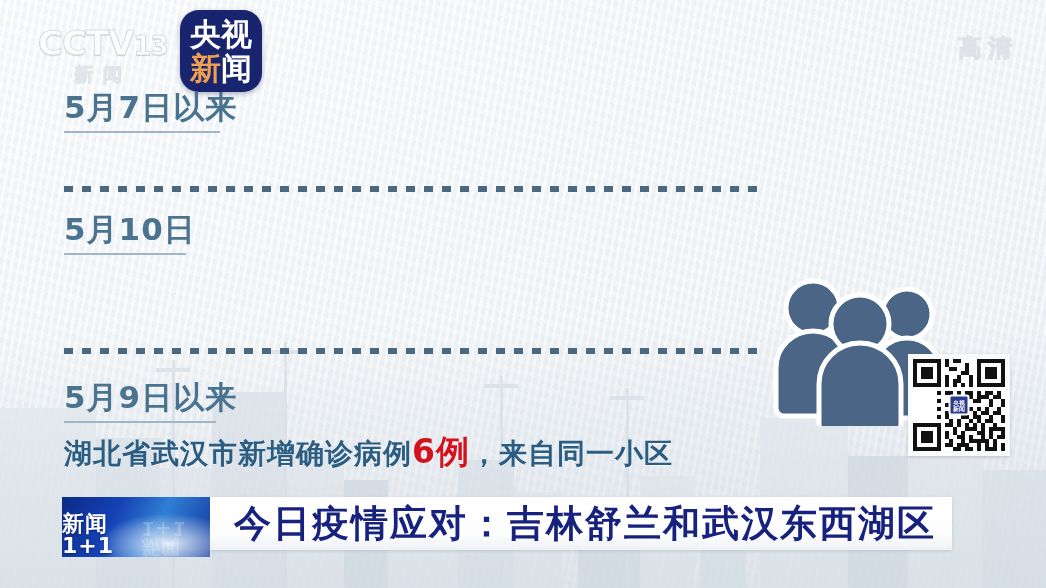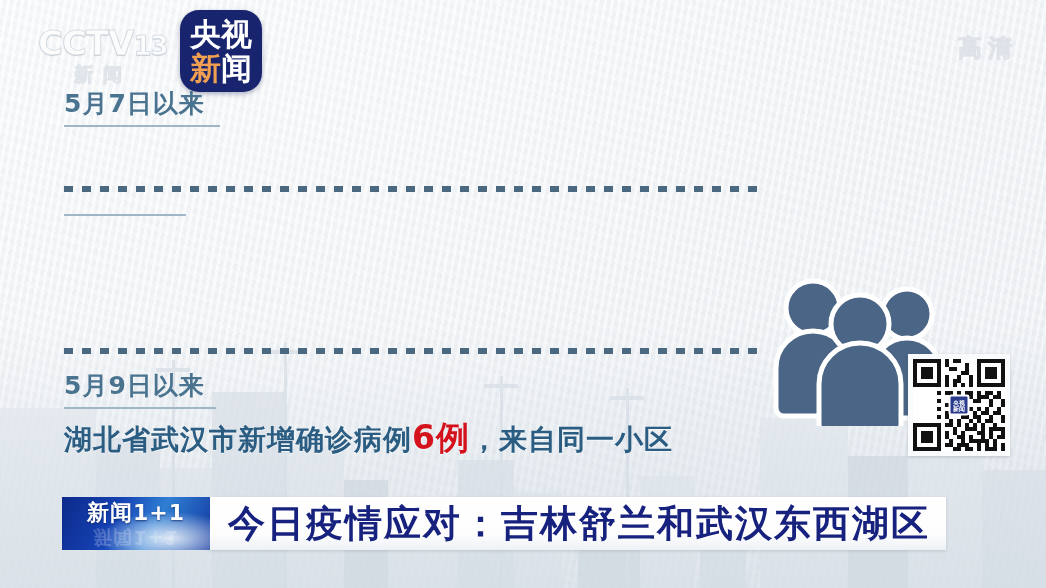--- a/index.html
+++ b/index.html
@@ -80,21 +80,21 @@
   .cctv-badge .g {
     font-size:31px; font-weight:bold; color:#fff;
     letter-spacing:0px;
   }
   .cctv-badge .g.o { color:#f0a050; }
   .cctv-badge .row2 { margin-top:3px; }
 
   
   .block { position:absolute; left:64px; }
   .date-head{
-    font-size:25px; font-weight:bold;
+    font-size:31px; font-weight:bold;
     color:#4a7390;
     letter-spacing:1px;
     display:inline-block;
     padding-bottom:5px;
     line-height:1.1;
   }
   .date-underline{
     height:2px; background:#9fb6c6; margin-top:2px; margin-bottom:7px;
   }
   .body-line{
@@ -133,43 +133,43 @@
     line-height:1;
   }
   .qr-center span{ font-size:6px; color:#fff; font-weight:bold; }
 
   
   .banner{
     position:absolute; left:62px; top:497px;
     height:53px; display:flex; align-items:stretch;
   }
   .banner-badge{
-    width:148px; height:53px;
+    width:148px; height:60px;
     background:
       radial-gradient(ellipse at 72% 78%, rgba(255,255,255,.85), rgba(255,255,255,0) 46%),
       linear-gradient(115deg,#0c2a8a 0%,#1542b4 35%,#2f7fd4 62%,#13389f 100%);
-    display:flex; flex-direction:column;
-    align-items:center; justify-content:flex-start;
+    display:flex; flex-direction:row;
+    align-items:flex-end; justify-content:flex-start;
     position:relative; overflow:hidden;
   }
   .banner-badge .bb-text{
     margin-top:5px;
     font-size:22px; font-weight:bold; color:#fff;
     letter-spacing:1px; line-height:1;
     text-shadow:0 1px 2px rgba(0,20,70,.6);
   }
   .banner-badge .bb-refl{
     font-size:19px; font-weight:bold;
     color:rgba(255,255,255,.22);
     letter-spacing:1px; line-height:1;
     transform:scaleY(-1); margin-top:4px;
   }
   .banner-title{
     background:linear-gradient(to bottom,#ffffff 0%,#fdfdfe 70%,#eef1f5 100%);
-    padding:0 16px 0 18px;
+    padding:0 16px 0 24px;
     display:flex; align-items:center;
     font-size:37px; font-weight:bold;
     color:#17217e; letter-spacing:2px;
     white-space:nowrap;
     box-shadow:0 1px 3px rgba(90,105,120,.22);
     text-align:center;
   }
 </style>
 </head>
 <body>
@@ -227,26 +227,27 @@
   </div>
 
   <div class="block" id="block-0" style="top:90px;">
     <div class="date-head">5月7日以来</div>
     <div class="date-underline" style="width:156px;"></div>
   </div>
 
   <div class="dashed" style="top:186px;width:700px;"></div>
 
   <div class="block" id="block-1" style="top:212px;">
+    <div class="date-head">5月10日</div>
     <div class="date-underline" style="width:122px;"></div>
   </div>
 
   <div class="dashed" style="top:348px;width:700px;"></div>
 
-  <div class="block" id="block-2" style="top:372px;">
+  <div class="block" id="block-2" style="top:380px;">
     <div class="date-head">5月9日以来</div>
     <div class="date-underline" style="width:152px;"></div>
     <div class="body-line">
       <span>湖北省武汉市新增确诊病例</span><span class="hl-big">6例</span><span>，来自同一小区</span>
     </div>
   </div>
 
   <div class="people">
     <svg viewBox="0 0 180 150" width="180" height="150">
       <g stroke="#ffffff" stroke-width="5" fill="#4a6585">

